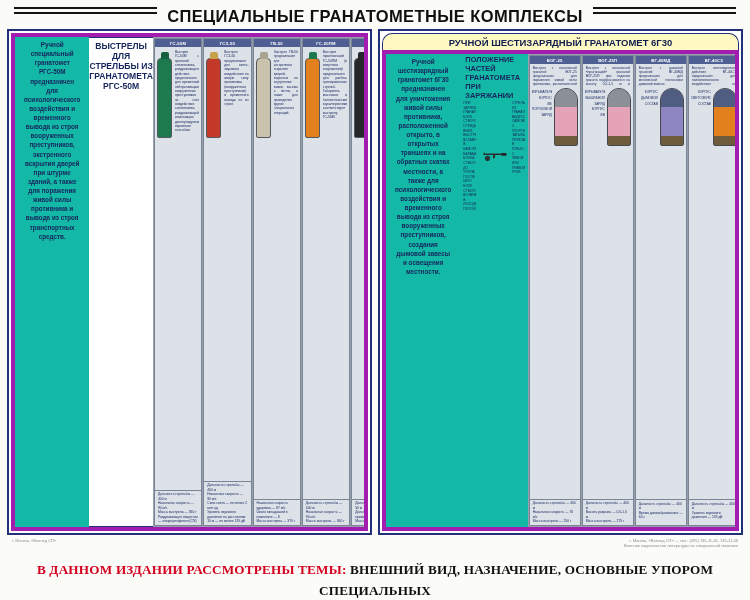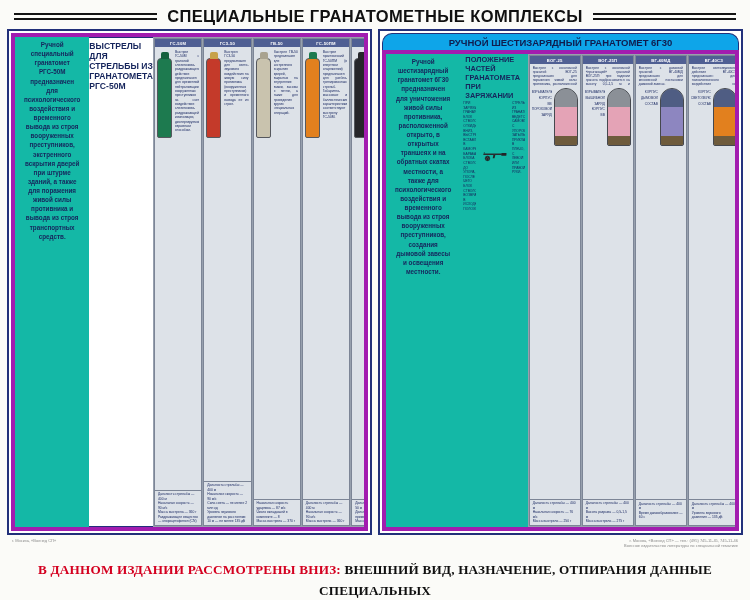--- a/index.html
+++ b/index.html
@@ -1,46 +1,46 @@
 <!DOCTYPE html>
 <html><head>
 <meta charset="utf-8">
 <style>
   *{margin:0;padding:0;box-sizing:border-box}
   html,body{width:750px;height:600px;overflow:hidden}
   body{background:#fbfbf8;font-family:"Liberation Sans",sans-serif;color:#1b2a63}
   
-  .title-row{display:flex;align-items:center;gap:10px;margin:7px 14px 3px}
+  .title-row{display:flex;align-items:flex-start;gap:10px;margin:7px 14px 3px}
   .hrule{flex:1;height:7px;border-top:2px solid #141414;border-bottom:2px solid #141414}
   .main-title{font-size:16.5px;font-weight:bold;color:#101010;letter-spacing:.4px;white-space:nowrap}
   
   .panels{display:flex;gap:6px;margin:1px 7px 0}
   .panel{flex:1;border:2px solid #22307a;background:#fff;height:506px;display:flex;flex-direction:column;padding:2px;overflow:hidden}
   .tab{border:1px solid #22307a;border-bottom:none;border-radius:10px 10px 0 0;text-align:center;font-weight:bold;font-size:9.5px;padding:3px 0 2px;color:#101c4e}
   .tab-left{background:#b6aec6}
-  .tab-right{background:#0ea5e9}
+  .tab-right{background:#fef9c3}
   .panel-body{flex:1;border:4px solid #a21caf;background:#14b8a6;display:flex;flex-direction:row;overflow:hidden}
   .intro{font-size:6.3px;font-weight:bold;text-align:center;padding:3px 9px 2px;line-height:1.45;color:#16255c}
   .row{display:flex;overflow:hidden}
   .sec-hd{font-size:6.8px;font-weight:bold;text-align:left;color:#16255c;padding:1px 2px}
   .frame{background:#f4f5f7;border:1px solid #22307a;border-radius:5px;position:relative;overflow:hidden}
   
   .callouts{display:flex;justify-content:space-around;align-items:flex-start;font-size:3.7px;font-weight:bold;text-align:center;line-height:1.15;gap:2px;padding:0 2px}
   .callouts span{max-width:46px}
   .callouts.ticks-down span::after{content:"";display:block;width:1px;height:4px;background:#b03040;margin:1px auto 0}
   .callouts.ticks-up span::before{content:"";display:block;width:1px;height:4px;background:#b03040;margin:0 auto 1px}
   
   .data-box{padding:2px 4px;display:flex;flex-direction:column}
   .data-box .hd{font-size:6px;font-weight:bold;text-align:center;margin:2px 0 2px}
   .trow{display:flex;justify-content:space-between;gap:4px;font-size:5.1px;padding:1.5px 3px;border-bottom:.5px solid #b7bfca;align-items:center}
   .trows .trow:nth-child(odd){background:#f3f5f8}
   .trows .trow:nth-child(even){background:#d8dee6}
   .trow b{font-weight:bold;white-space:nowrap}
   
-  .ammo-title{font-size:8.6px;font-weight:bold;padding:2.5px 0;background:#fff;border-top:1px solid #22307a;border-bottom:1px solid #22307a;color:#16255c}
+  .ammo-title{font-size:8.6px;font-weight:bold;text-align:center;padding:2.5px 0;background:#fff;border-top:1px solid #22307a;border-bottom:1px solid #22307a;color:#16255c}
   .ammo-row{display:flex;flex:1;gap:1px;background:#97a0ae;padding:1px}
   .ammo-col{flex:1;background:#dde2e8;display:flex;flex-direction:column;overflow:hidden;border:.5px solid #7c8596}
   .ammo-hd{background:#4f5f93;color:#fff;font-size:4.2px;font-weight:bold;text-align:center;padding:1.5px 0;letter-spacing:.2px}
   .ammo-body{display:flex;flex:1;padding:3px 2px 1px;gap:3px;overflow:hidden}
   .grenade{width:15px;height:80px;border-radius:4px 4px 2px 2px;position:relative;flex:none;margin-top:8px;border:.5px solid #55585e}
   .gcap{position:absolute;top:-7px;left:3px;width:8px;height:7px;border-radius:2px 2px 0 0}
   .adesc{font-size:3.35px;line-height:1.3;overflow:hidden;text-align:justify}
   .astats{font-size:3.35px;line-height:1.35;border-top:.5px solid #7c8596;padding:1.5px 3px;white-space:pre-line;min-height:26px;overflow:hidden}
   
   .ammo-desc-top{font-size:3.3px;line-height:1.25;padding:2px 3px 1px;text-align:justify;height:22px;overflow:hidden}
@@ -572,19 +572,19 @@
   </div>
 
   <div class="imprints">
     <span>г. Москва, «Военед СП»</span>
     <span class="ir">г. Москва, «Военед СП» — тел.: (495) 745-11-45, 745-11-46
 Военное издательство литературы по специальной тематике</span>
   </div>
 
   <div class="caption">
     <div>
-      <span class="lead">В ДАННОМ ИЗДАНИИ РАССМОТРЕНЫ ВНИЗ:</span>
-      <span>ВНЕШНИЙ ВИД, НАЗНАЧЕНИЕ, ОТПИРАНИЯ ДАННЫЕ СПЕЦИАЛЬНЫХ</span>
+      <span class="lead">В ДАННОМ ИЗДАНИИ РАССМОТРЕНЫ ТЕМЫ:</span>
+      <span>ВНЕШНИЙ ВИД, НАЗНАЧЕНИЕ, ОСНОВНЫЕ УПОРОМ СПЕЦИАЛЬНЫХ</span>
     </div>
 
   </div>
 
 </div>
 
 </body></html>

